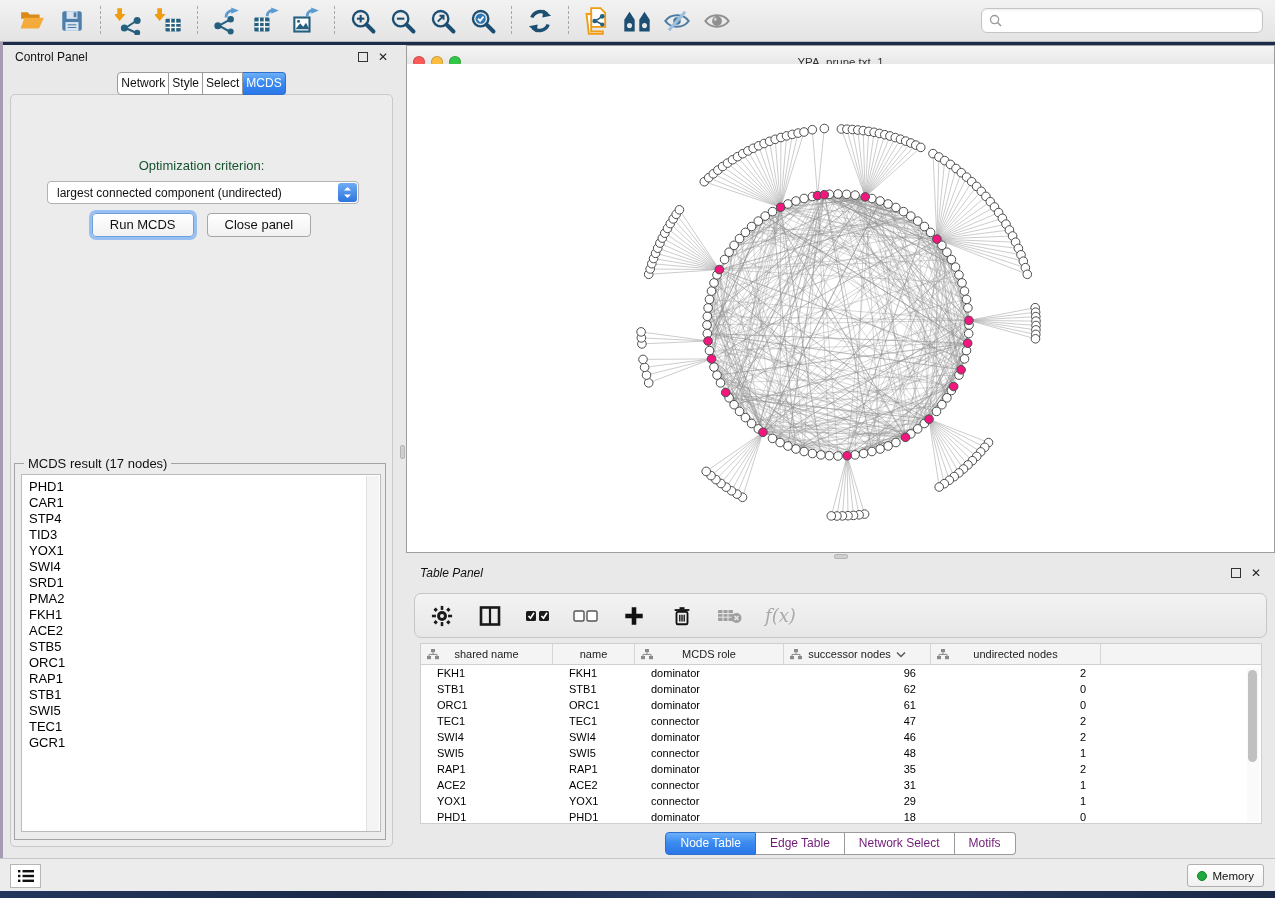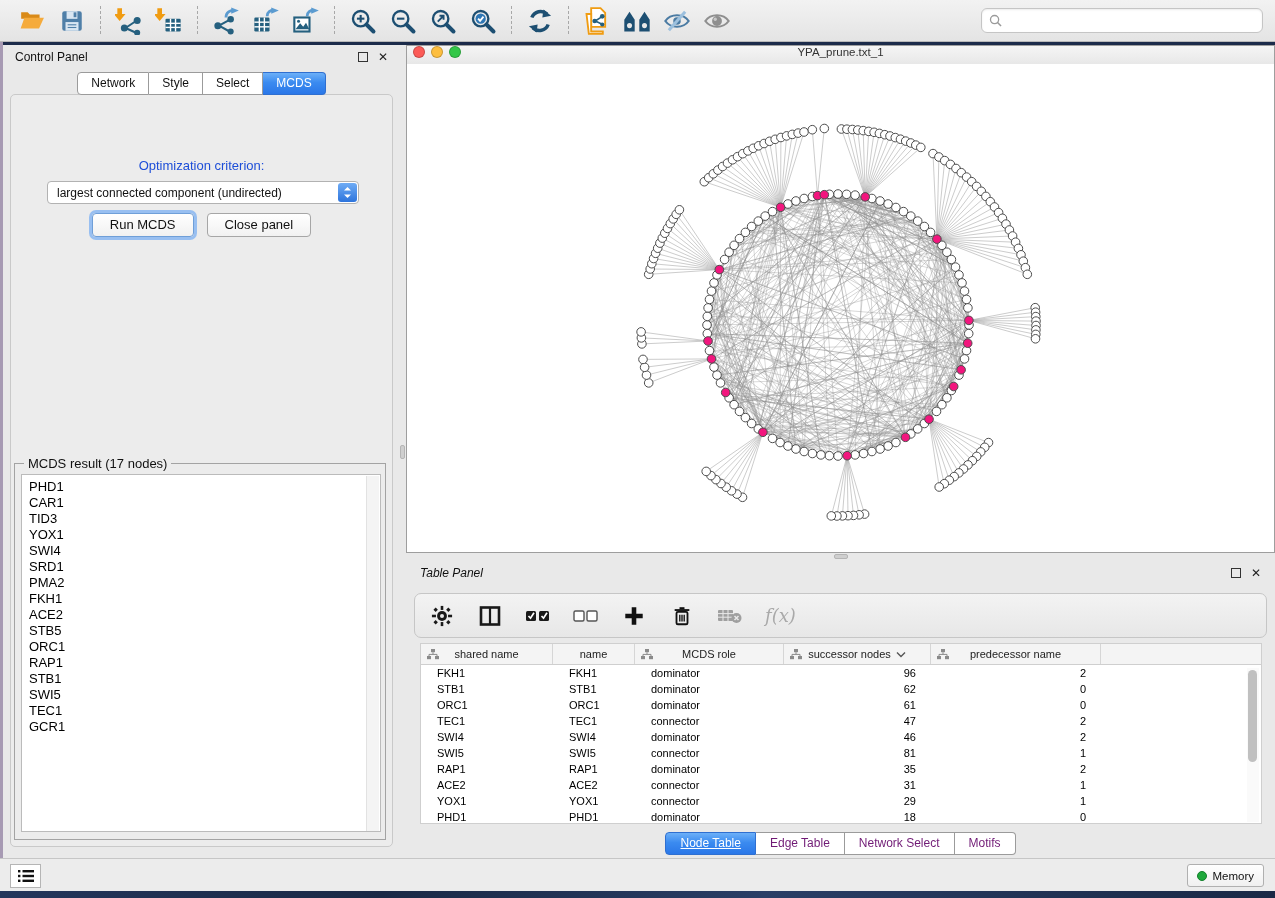--- a/index.html
+++ b/index.html
@@ -29,27 +29,27 @@
   .panel-title { font-size:12px; color:#111; }
   .panel-ctrl { font-size:12px; color:#222; font-weight:bold; cursor:default; }
   .float-box { width:10px; height:10px; border:1.5px solid #333; display:inline-block; }
 
   
   #control-panel { left:3px; top:45px; width:397px; height:813px; background:#e9e9e9; }
   #cp-titlebar { left:0; top:0; width:100%; height:24px; display:flex; align-items:center; padding:0 12px; }
   #cp-inner { left:7px; top:49px; width:383px; height:753px; background:#ececec;
     border:1px solid #c9c9c9; border-radius:5px; }
   #cp-tabs { left:0; top:27px; width:100%; display:flex; justify-content:center; }
-  .cp-tab { font-size:12px; padding:3px 13px 4px; background:#fff; border:1px solid #9b9b9b;
+  .cp-tab { font-size:12px; padding:3px 3px 4px; background:#fff; border:1px solid #9b9b9b;
     border-left:none; color:#111; cursor:default; }
   .cp-tab:first-child { border-left:1px solid #9b9b9b; border-radius:4px 0 0 4px; }
   .cp-tab:last-child { border-radius:0 4px 4px 0; }
   .cp-tab.active { background:linear-gradient(#6cb0f8,#3b8bf0 45%,#2a77e8);
     border-color:#2f6fd0; color:#fff; }
-  #opt-label { left:0; top:113px; width:100%; text-align:center; font-size:13px; color:#1d4ed8; }
+  #opt-label { left:0; top:113px; width:100%; text-align:center; font-size:13px; color:#14532d; }
   #opt-select { left:44px; top:136px; width:312px; height:23px; background:#fff;
     border:1px solid #b2b2b2; border-radius:4px; font-size:12px; color:#111;
     display:flex; align-items:center; padding-left:9px; }
   #opt-select .cap { position:absolute; right:1px; top:1px; width:19px; height:19px;
     border-radius:3px; background:linear-gradient(#6facf5,#2d74dc); display:flex; align-items:center; justify-content:center; }
   #cp-buttons { left:0; top:168px; width:100%; display:flex; justify-content:center; gap:13px; }
   .aqua-btn { font-size:13px; color:#111; background:linear-gradient(#ffffff,#f1f1f1);
     border:1px solid #a6a6a6; border-radius:4px; padding:3px 17px 4px; cursor:default; }
   .focus-ring { box-shadow:0 0 0 3px rgba(108,168,245,.65); border-color:#6f9fd8; }
   #mcds-group { left:11px; top:418px; width:372px; height:377px; border:1px solid #a3a3a3;
@@ -59,21 +59,21 @@
   #mcds-list { position:absolute; left:6px; top:10px; width:360px; height:358px; background:#fff;
     border:1px solid #bbb; overflow:hidden; padding:4px 0 0 7px; }
   #mcds-scroll { position:absolute; right:1px; top:1px; width:13px; height:356px; background:#f4f4f4; border-left:1px solid #e2e2e2;}
   .mcds-item { font-size:13px; color:#000; line-height:16px; }
 
   
   #network-window { left:406px; top:45px; width:869px; height:508px;
     border:1px solid #9e9e9e; background:#fff; }
   #nw-titlebar { left:0; top:0; width:100%; height:32px;
     background:linear-gradient(#f5f5f5,#dedede); border-bottom:1px solid #b4b4b4;
-    display:flex; padding:0 6px; }
+    display:flex; align-items:center; padding:0 6px; }
   .light { width:12px; height:12px; border-radius:50%; margin-right:6px; border:0.5px solid rgba(0,0,0,.2); }
   #nw-title { position:absolute; left:0; right:0; text-align:center; font-size:11.5px; color:#333; }
   #net-canvas { left:0; top:18px; width:867px; height:488px; background:#fff; }
 
   
   #h-splitter { left:406px; top:553px; width:869px; height:7px; background:#e9e9e9; }
   #h-splitter .handle, #v-splitter .handle { position:absolute; background:#cfcfcf; border:1px solid #b5b5b5; border-radius:2px; }
   #h-splitter .handle { left:428px; top:1px; width:14px; height:5px; }
   #v-splitter { left:400px; top:45px; width:6px; height:813px; background:#e9e9e9; }
   #v-splitter .handle { left:0px; top:400px; width:5px; height:14px; }
@@ -94,21 +94,21 @@
   .th .hier { position:absolute; left:6px; }
   .tr { display:flex; height:16px; align-items:center; }
   .td { font-size:11px; color:#000; white-space:nowrap; overflow:hidden; }
   .td.l { text-align:left; padding-left:16px; }
   .td.r { text-align:right; padding-right:15px; }
   #tbl-scroll { position:absolute; right:2px; top:24px; width:12px; height:154px; background:#fafafa; }
   #tbl-thumb { position:absolute; left:1px; top:2px; width:9px; height:92px; background:#c0c0c0; border-radius:5px; }
   #tp-tabs { left:0; top:272px; width:100%; display:flex; justify-content:center; }
   .tp-tab { font-size:12px; padding:3px 14px 4px; background:#fff; border:1px solid #9b9b9b;
     border-left:none; color:#701a75; }
-  .tp-tab:first-child { border-left:1px solid #9b9b9b; border-radius:4px 0 0 4px;text-decoration:underline; }
+  .tp-tab:first-child { border-left:1px solid #9b9b9b; border-radius:4px 0 0 4px; }
   .tp-tab:last-child { border-radius:0 4px 4px 0; }
   .tp-tab.active { background:linear-gradient(#6cb0f8,#3b8bf0 45%,#2a77e8); border-color:#2f6fd0; color:#fff; }
 
   
   #status-bar { left:0; top:858px; width:1275px; height:33px; background:#ececec; border-top:1px solid #c6c6c6; }
   #status-menu-button { position:absolute; left:10px; top:5px; width:31px; height:24px; background:#fff;
     border:1px solid #b5b5b5; display:flex; align-items:center; justify-content:center; }
   #memory-button { position:absolute; right:11px; top:5px; height:23px; background:linear-gradient(#fff,#f0f0f0);
     border:1px solid #b0b0b0; border-radius:3px; display:flex; align-items:center; gap:5px; padding:0 9px; font-size:11.5px; color:#111; }
   #memory-dot { width:10px; height:10px; border-radius:50%; background:#1fa83c; border:1px solid #14802c; }
@@ -310,20 +310,21 @@
           <path d="M1 8.4 h7 L4.5 12z" fill="#fff"></path>
         </svg>
     </span>
   </div>
   <div id="mcds-group" class="abs">
     <span id="mcds-legend">MCDS result (17 nodes)</span>
     <div id="mcds-list">
       <div id="mcds-scroll"></div>
     <div class="mcds-item">PHD1</div>
         <div class="mcds-item">CAR1</div>
+        <div class="mcds-item">STP4</div>
         <div class="mcds-item">TID3</div>
         <div class="mcds-item">YOX1</div>
         <div class="mcds-item">SWI4</div>
         <div class="mcds-item">SRD1</div>
         <div class="mcds-item">PMA2</div>
         <div class="mcds-item">FKH1</div>
         <div class="mcds-item">ACE2</div>
         <div class="mcds-item">STB5</div>
         <div class="mcds-item">ORC1</div>
         <div class="mcds-item">RAP1</div>
@@ -1312,21 +1313,21 @@
         </div>
         <div class="th" style="width: 170px;">
           <svg class="hier" width="12" height="11" viewBox="0 0 12 11">
             <g fill="#8a8a8a">
               <rect x="4" y="0" width="4" height="3.2"></rect>
               <rect x="0" y="7" width="4" height="3.2"></rect>
               <rect x="8" y="7" width="4" height="3.2"></rect>
             </g>
             <path d="M6 3.2 V5.4 M2 7 V5.4 H10 V7" stroke="#8a8a8a" fill="none"></path>
           </svg>
-          <span>predecessor name</span>
+          <span>undirected nodes</span>
         </div>
         <div class="th" style="flex: 1 1 0%; border-right: none;"></div>
       </div>
     <div id="tbl-body">
         <div class="tr">
           <div class="td l" style="width: 132px;">FKH1</div>
           <div class="td l" style="width: 82px;">FKH1</div>
           <div class="td l" style="width: 149px;">dominator</div>
           <div class="td r" style="width: 147px;">96</div>
           <div class="td r" style="width: 170px;">2</div>
@@ -1356,21 +1357,21 @@
           <div class="td l" style="width: 132px;">SWI4</div>
           <div class="td l" style="width: 82px;">SWI4</div>
           <div class="td l" style="width: 149px;">dominator</div>
           <div class="td r" style="width: 147px;">46</div>
           <div class="td r" style="width: 170px;">2</div>
         </div>
         <div class="tr">
           <div class="td l" style="width: 132px;">SWI5</div>
           <div class="td l" style="width: 82px;">SWI5</div>
           <div class="td l" style="width: 149px;">connector</div>
-          <div class="td r" style="width: 147px;">81</div>
+          <div class="td r" style="width: 147px;">48</div>
           <div class="td r" style="width: 170px;">1</div>
         </div>
         <div class="tr">
           <div class="td l" style="width: 132px;">RAP1</div>
           <div class="td l" style="width: 82px;">RAP1</div>
           <div class="td l" style="width: 149px;">dominator</div>
           <div class="td r" style="width: 147px; text-align: right;">35</div>
           <div class="td r" style="width: 170px;">2</div>
         </div>
         <div class="tr">

